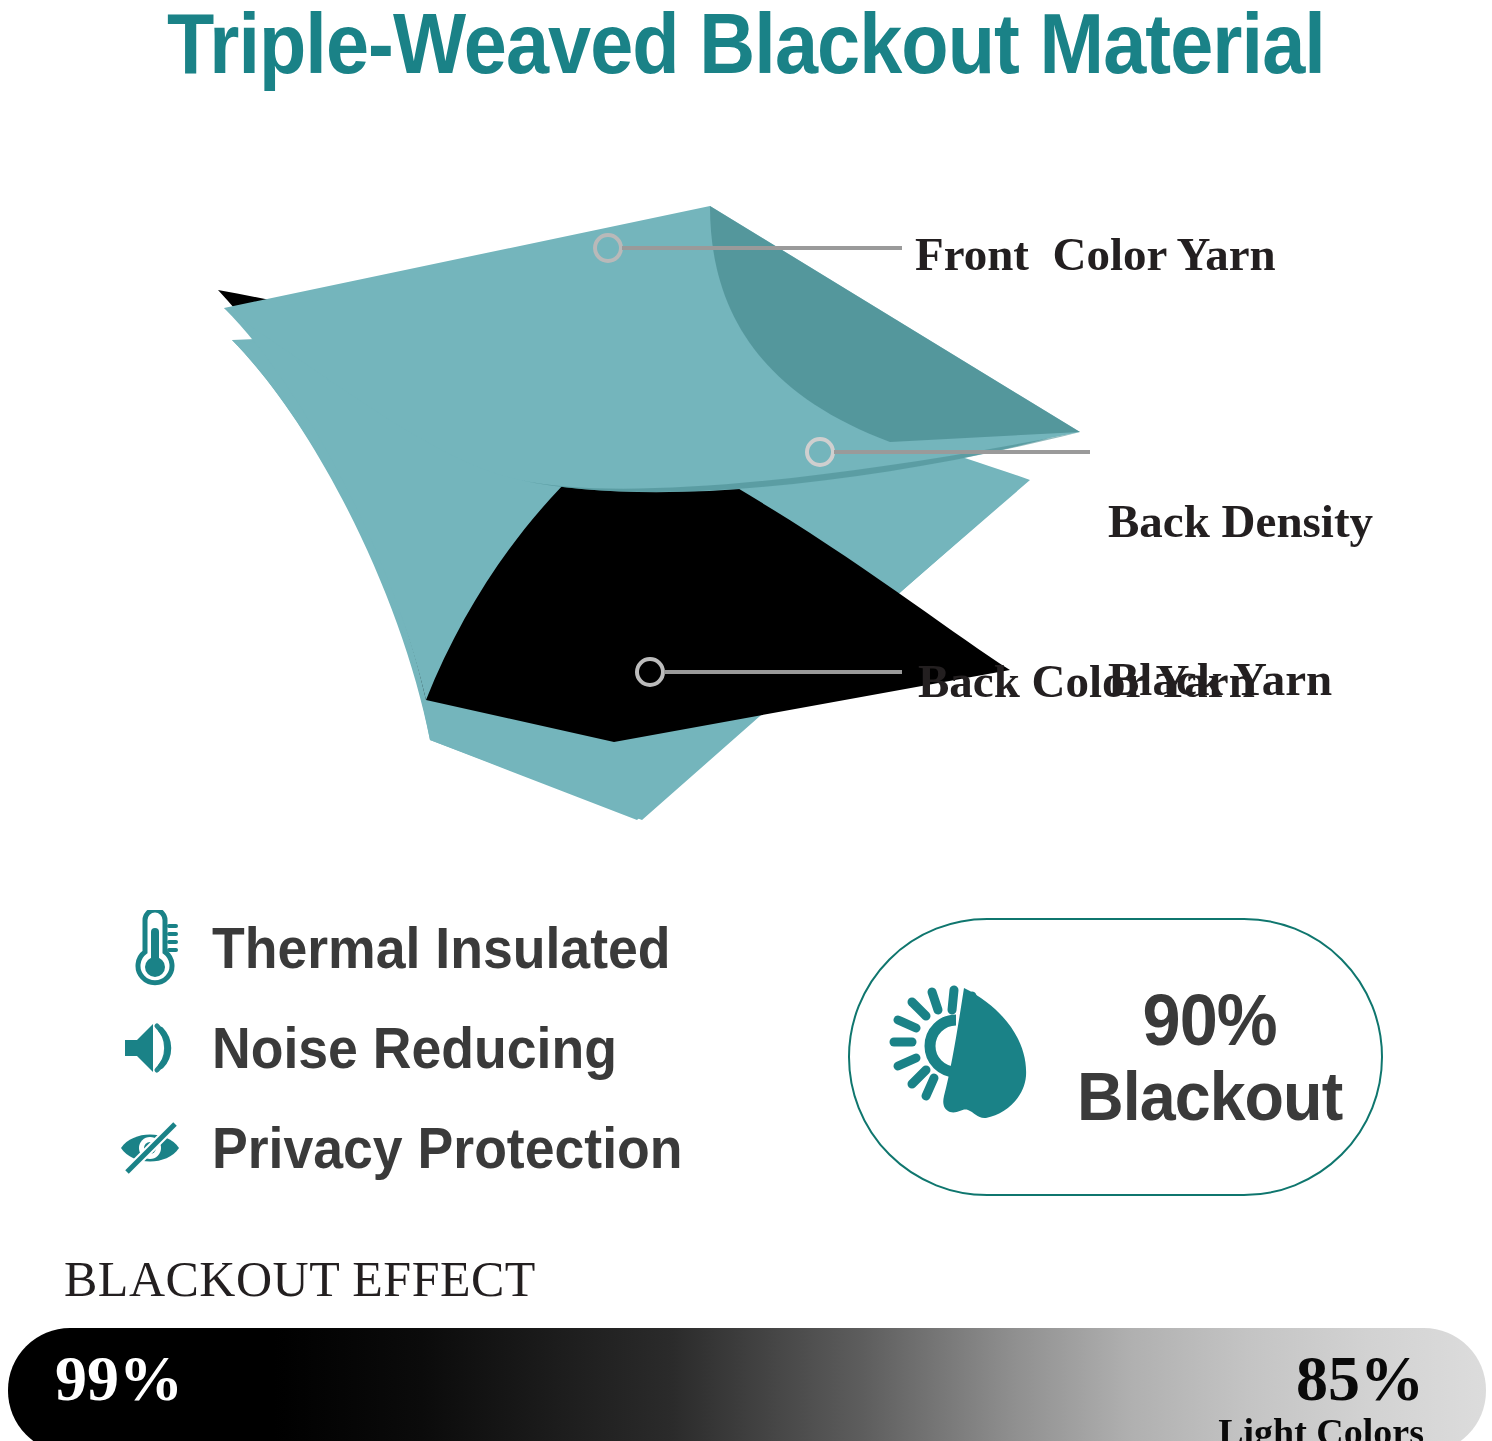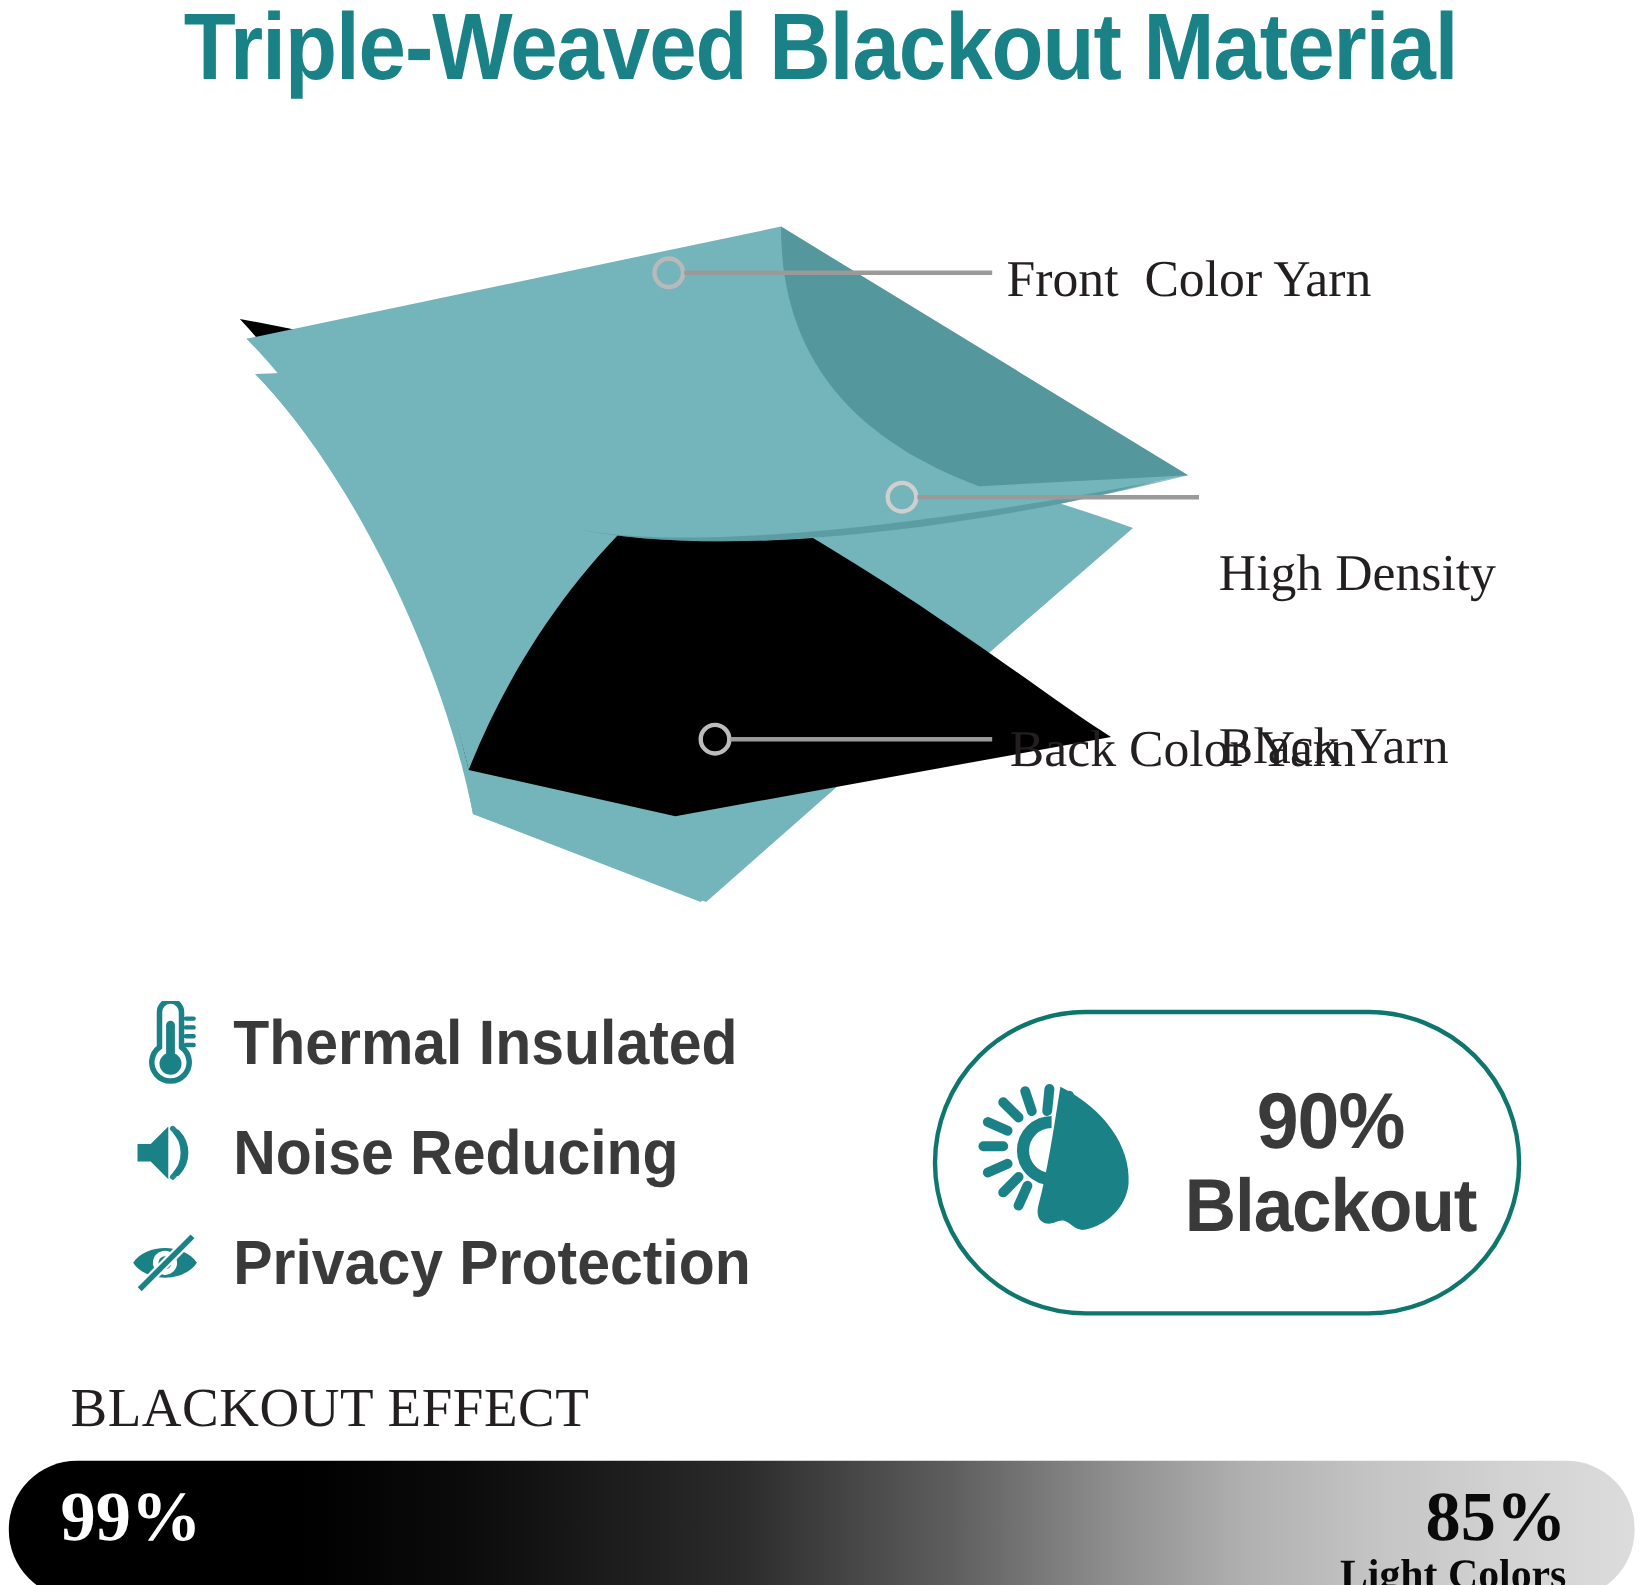--- a/index.html
+++ b/index.html
@@ -40,21 +40,21 @@
     top: 180px;
     width: 900px;
     height: 640px;
   }
   #diagram svg { display: block; }
 
   
   .leader-label {
     position: absolute;
     font-family: "Liberation Serif", serif;
-    font-weight: normal;
+    font-weight: bold;
     color: #231f20;
     white-space: pre;
     line-height: 1.12;
   }
   #label-front {
     left: 915px;
     top: 228px;
     font-size: 47px;
   }
   #label-black {
@@ -98,21 +98,21 @@
     margin-left: 22px;
   }
 
   
   #badge {
     position: absolute;
     left: 848px;
     top: 918px;
     width: 535px;
     height: 278px;
-    border: 4px solid #0f766e;
+    border: 2px solid #0f766e;
     border-radius: 139px;
     box-sizing: border-box;
     display: flex;
     align-items: center;
     justify-content: center;
     background: #ffffff;
   }
   #badge-icon {
     flex: 0 0 auto;
     margin-right: 34px;
@@ -239,21 +239,21 @@
       <g>
         <circle cx="460" cy="492" r="13" fill="none" stroke="#bcbcbc" stroke-width="4"></circle>
         <line x1="474" y1="492" x2="712" y2="492" stroke="#9a9a9a" stroke-width="4"></line>
       </g>
     </svg>
   </div>
 
   <div class="leader-label" id="label-front">Front  Color Yarn</div>
 
   <div class="leader-label" id="label-black">
-    <div>High Density</div>
+    <div>Back Density</div>
     <div>Black Yarn</div>
   </div>
 
   <div class="leader-label" id="label-back">Back Color Yarn</div>
 
   <div id="features">
 
     <div class="feature-row">
       <span class="feature-icon">
         <svg width="56" height="76" viewBox="0 0 56 76" xmlns="http://www.w3.org/2000/svg">

